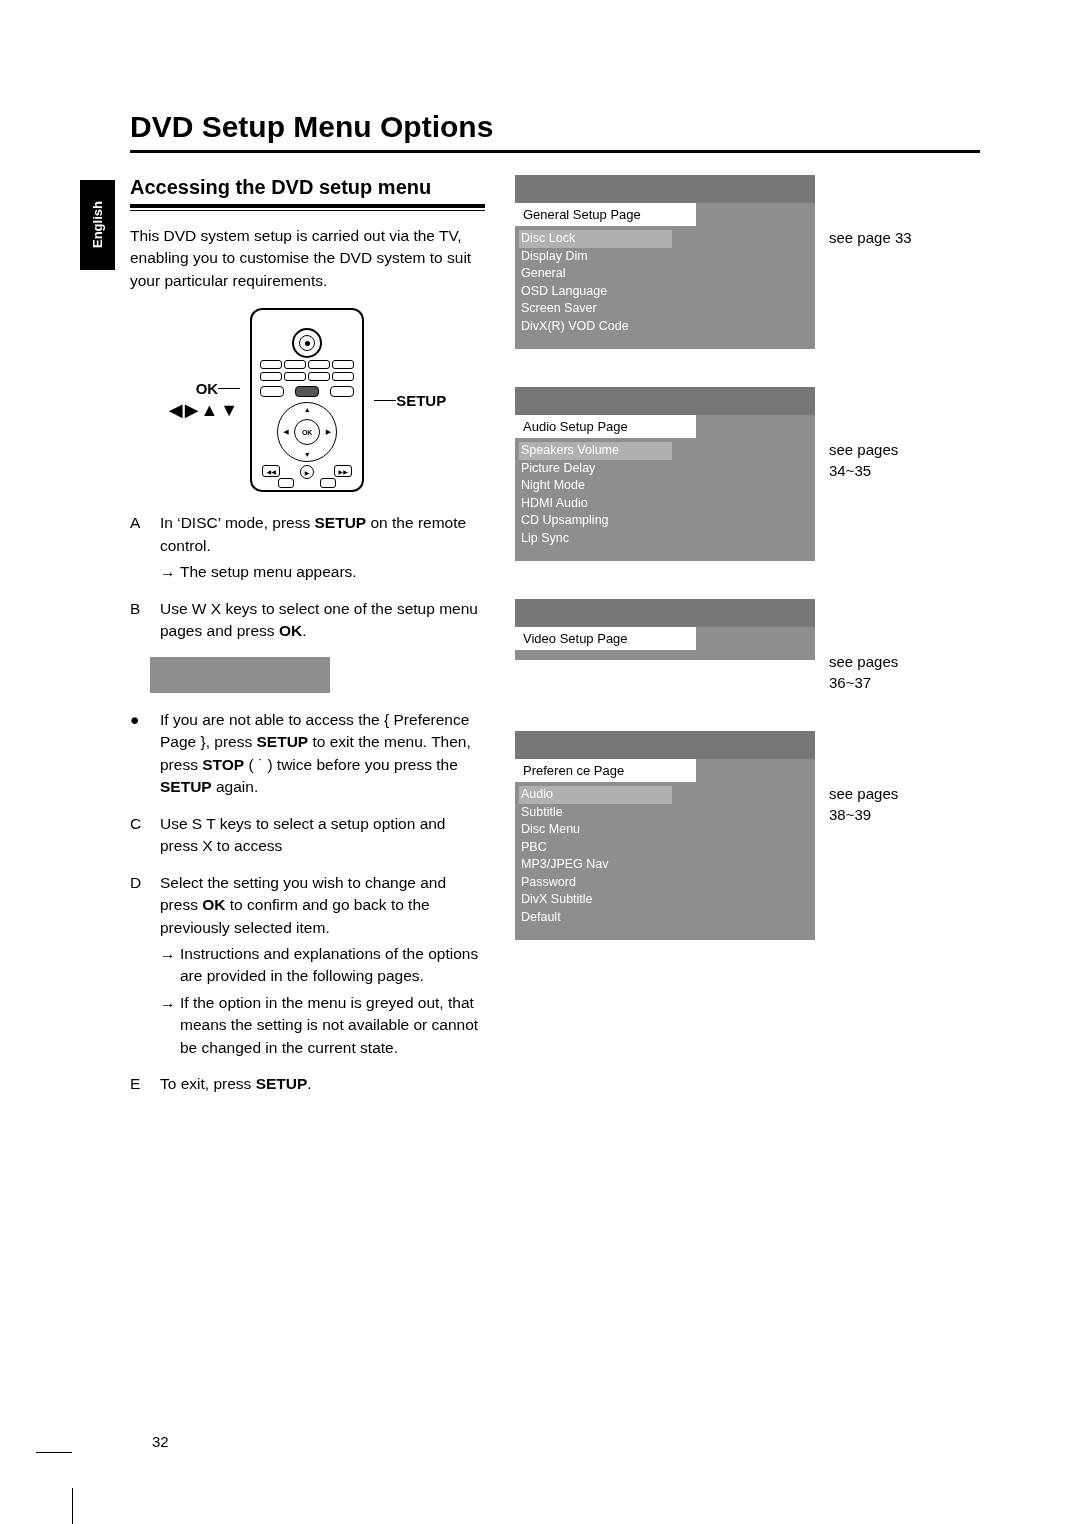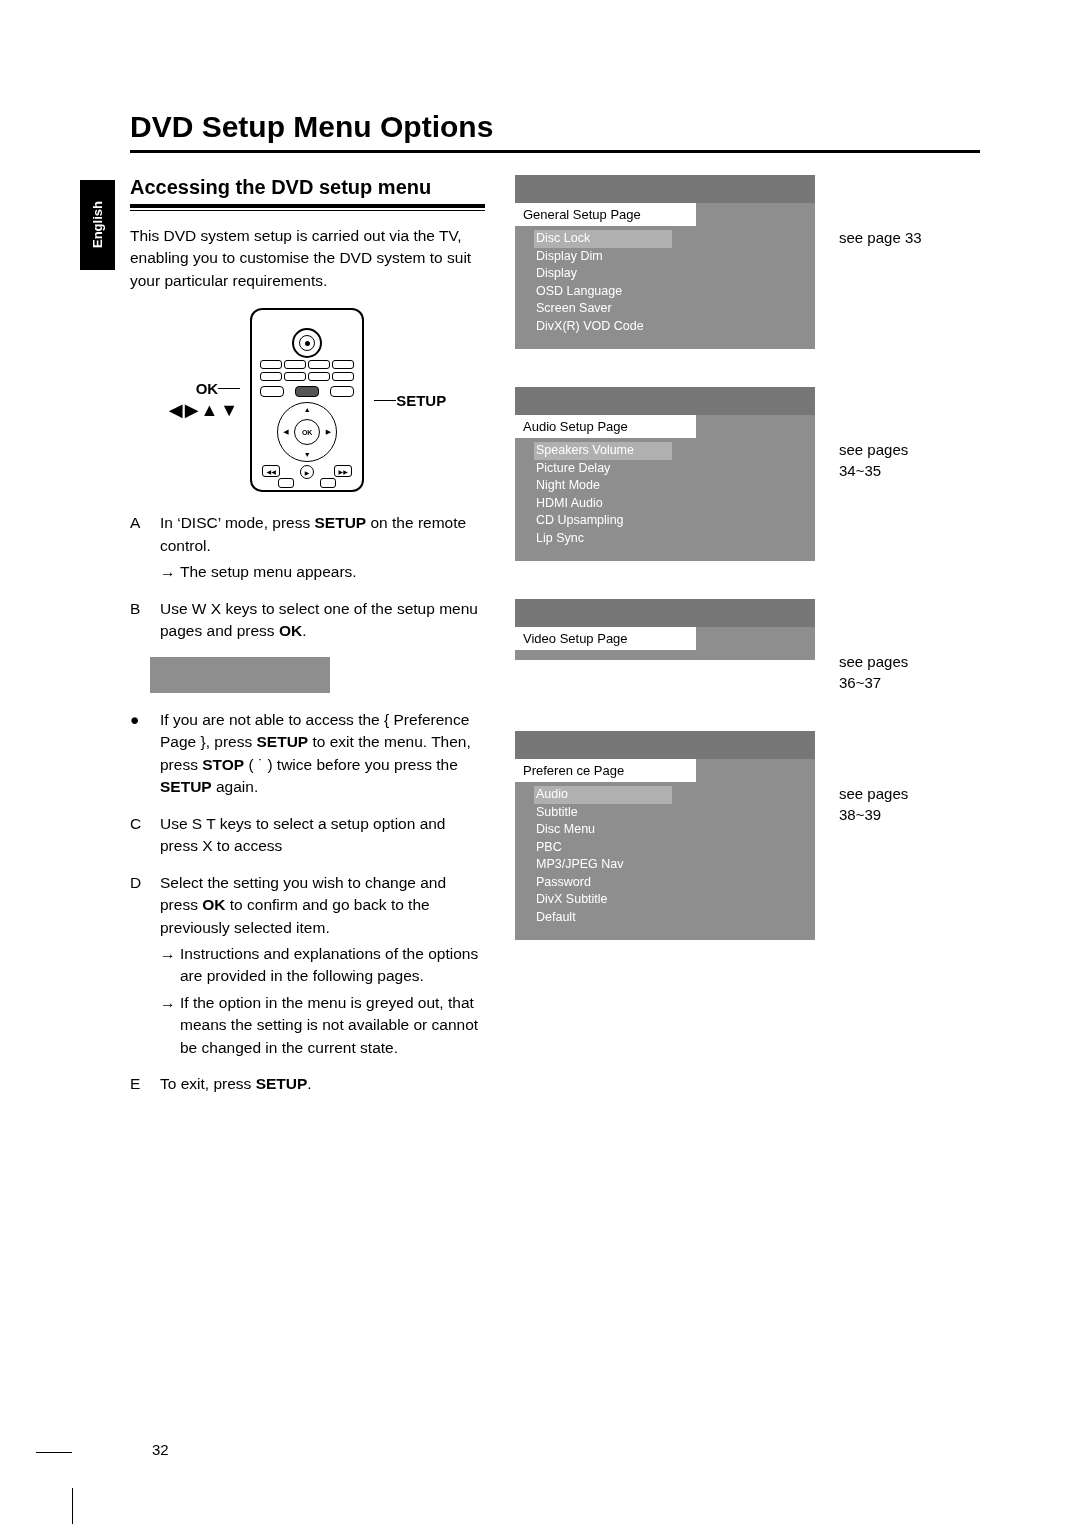--- a/index.html
+++ b/index.html
@@ -188,21 +188,21 @@
   .bullet-row .dot-b{width:18px;flex-shrink:0;text-align:left;}
   .grey-box{
     width: 180px;
     height: 36px;
     background: #8e8e8e;
     margin: 4px 0 16px 20px;
   }
   .menu-block{
     margin-bottom: 38px;
     display:flex;
-    gap: 24px;
+    gap: 14px;
     align-items:flex-start;
   }
   .menu-card{
     width: 300px;
     background: #8e8e8e;
     position: relative;
     padding-bottom: 10px;
   }
   .menu-tabbar{
     height: 28px;
@@ -211,21 +211,21 @@
   .menu-header{
     background: #fff;
     color: #000;
     font-size: 13px;
     padding: 4px 8px;
     margin: 0;
     width: 165px;
   }
   .menu-items{
     list-style:none;
-    padding: 4px 8px 4px 19px;
+    padding: 4px 8px 4px 4px;
     margin:0;
     width: 165px;
     box-sizing:border-box;
   }
   .menu-items li{
     font-size: 12.5px;
     color: #fff;
     line-height: 1.4;
     padding-left:2px;
   }
@@ -237,21 +237,21 @@
     min-height: 105px;
   }
   .page-ref{
     font-size: 15px;
     line-height: 1.4;
     margin-top: 52px;
     white-space: pre-line;
   }
   .page-num{
     position:absolute;
-    bottom: 66px;
+    bottom: 74px;
     left: 152px;
     font-size: 15px;
   }
   .crop {
     position:absolute;
     background:#000;
   }
   .crop.v{width:1px;height:36px;}
   .crop.h{height:1px;width:36px;}
   b{font-weight:bold;}
@@ -389,21 +389,21 @@
     <div class="right">
 
       <div class="menu-block">
         <div class="menu-card">
           <div class="menu-tabbar"></div>
           <div class="menu-header">General Setup Page</div>
           <div class="body-area">
             <ul class="menu-items">
               <li class="hl">Disc Lock</li>
               <li>Display Dim</li>
-              <li>Display</li>
+              <li>General</li>
               <li>OSD Language</li>
               <li>Screen Saver</li>
               <li>DivX(R) VOD Code</li>
             </ul>
           </div>
         </div>
         <div class="page-ref">see page 33</div>
       </div>
 
       <div class="menu-block">

